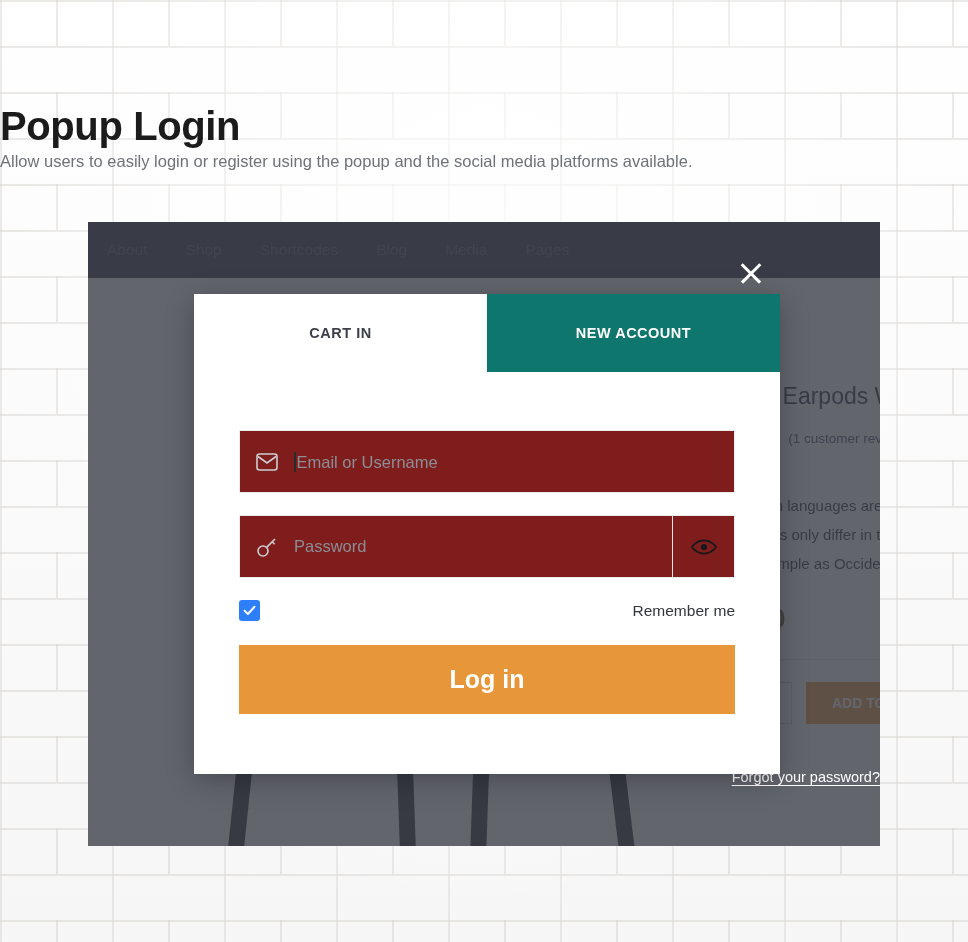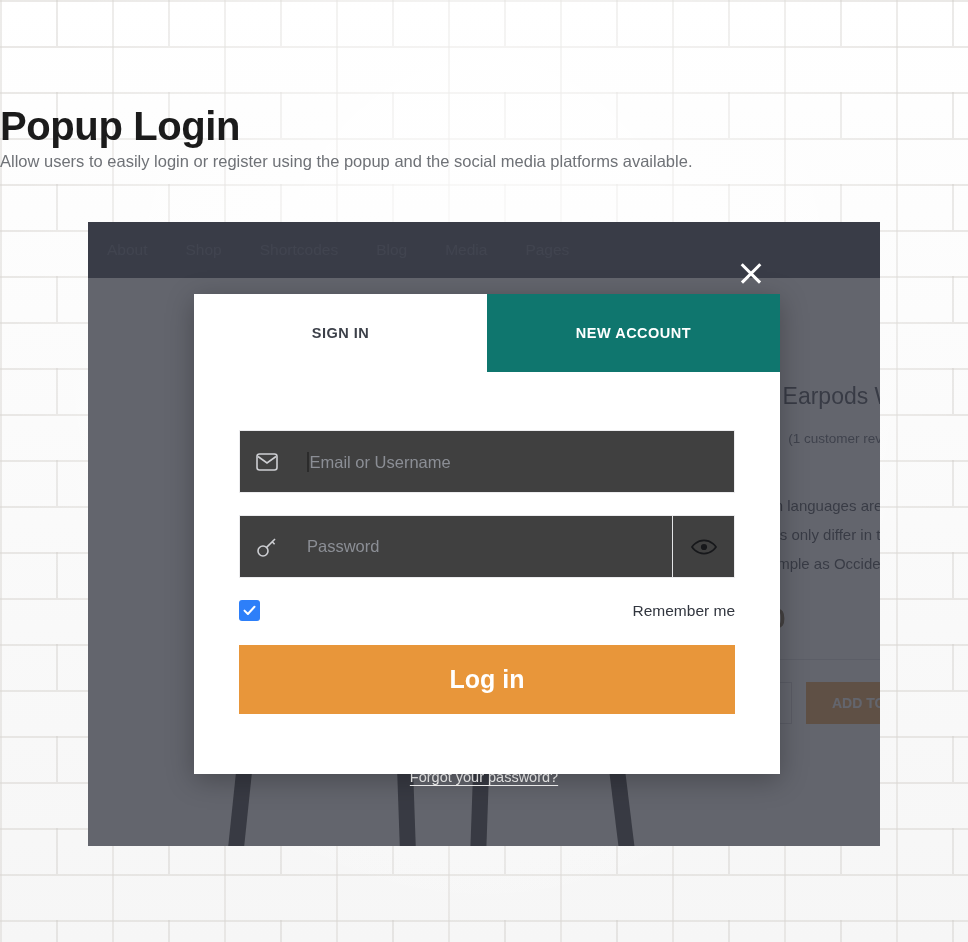--- a/index.html
+++ b/index.html
@@ -259,24 +259,23 @@
   .tab.signin   { background: #ffffff; color: #3c4049; }
   .tab.register { background: #0f766e; color: #ffffff; }
 
   .form { padding: 58px 45px 60px 45px; }
 
   .field {
     position: relative;
     display: flex;
     align-items: center;
     height: 63px;
-    background: #404040;
+    background: #7f1d1d;
     border: 1px solid #ececee;
     margin-bottom: 22px;
-    gap: 13px;
   }
   .field .lead-icon {
     width: 54px;
     display: flex;
     align-items: center;
     justify-content: center;
     color: #cdced2;
     flex: none;
   }
   .field .ph {
@@ -334,21 +333,21 @@
     font-weight: bold;
     font-family: inherit;
     cursor: pointer;
   }
 
   .forgot {
     position: absolute;
     z-index: 5;
     left: 0; right: 0;
     top: 546px;
-    text-align: center;
+    text-align: right;
   }
   .forgot a {
     color: #ffffff;
     font-size: 14.5px;
     text-decoration: underline;
     text-underline-offset: 3px;
   }
 </style>
 </head>
 <body>
@@ -417,21 +416,21 @@
 
   <div class="close-x"></div>
 
   <div class="forgot">
     <a href="#">Forgot your password?</a>
   </div>
 
   <div class="modal">
 
     <div class="tabs">
-      <div class="tab signin">SIGN IN</div>
+      <div class="tab signin">CART IN</div>
       <div class="tab register">NEW ACCOUNT</div>
     </div>
 
     <div class="form">
 
       
       <div class="field">
         <span class="lead-icon">
           <svg width="22" height="18" viewBox="0 0 22 18" fill="none" stroke="currentColor" stroke-width="1.6">
             <rect x="1" y="1" width="20" height="16" rx="2.5"></rect>

